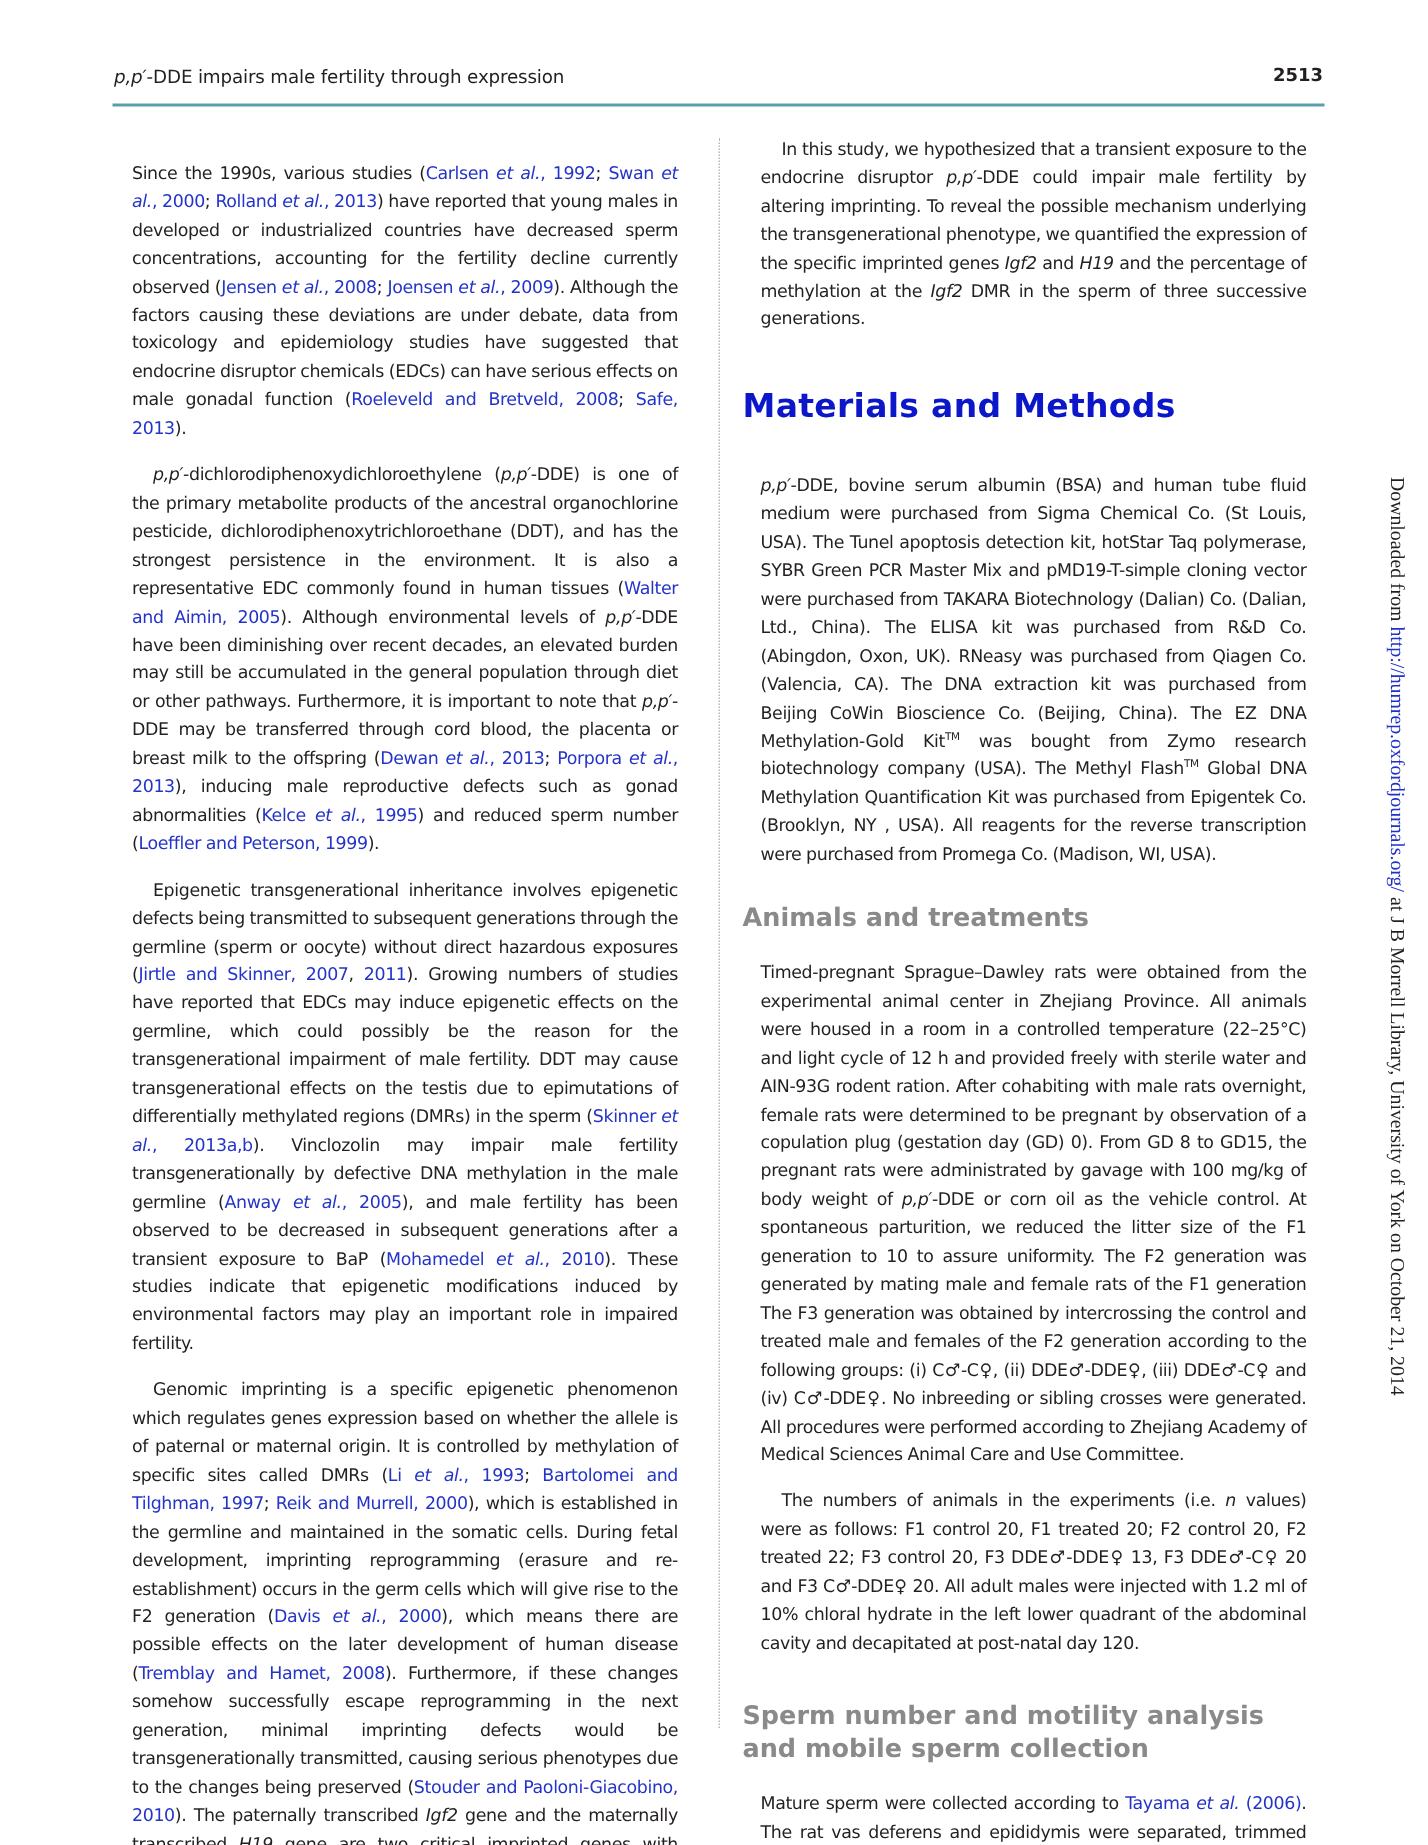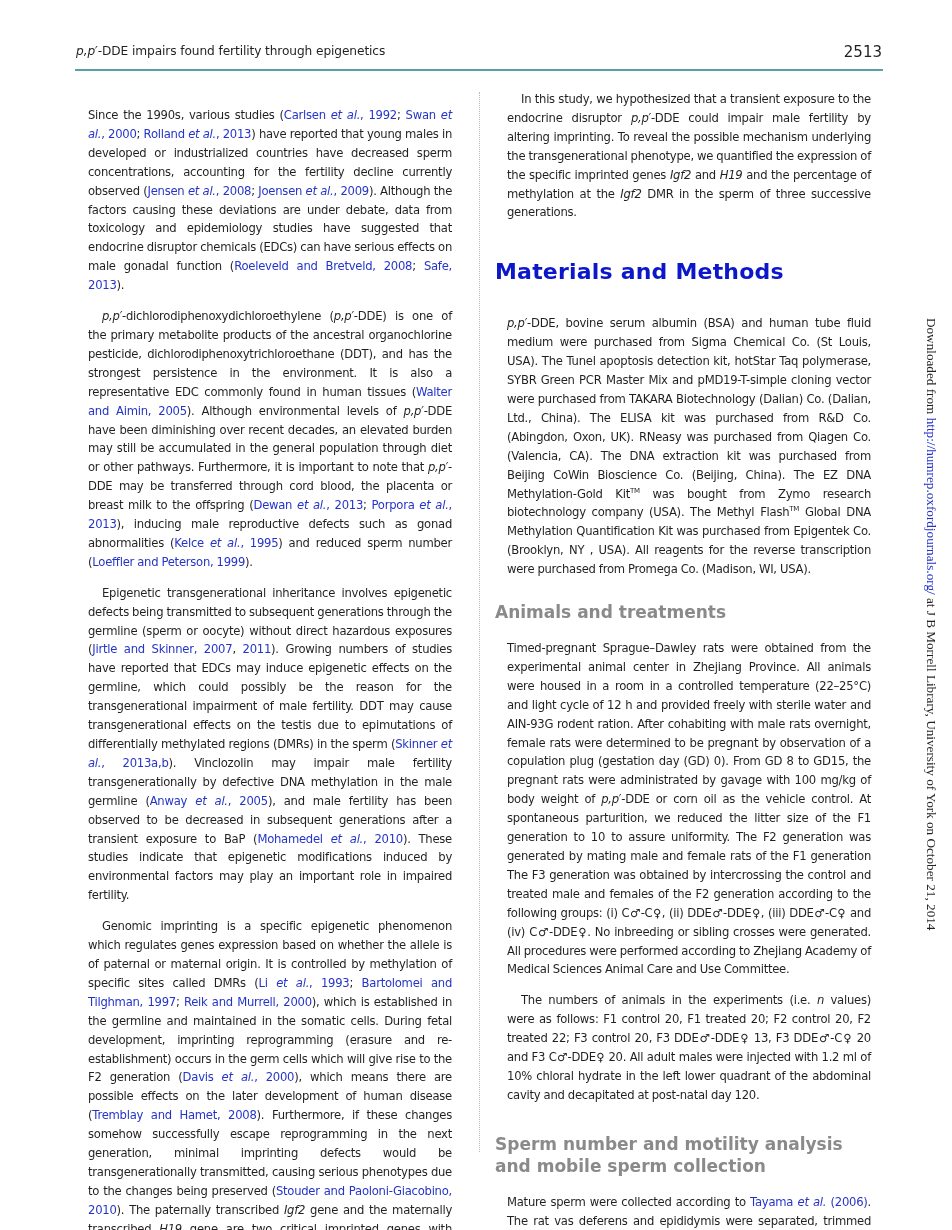--- a/index.html
+++ b/index.html
@@ -1,19 +1,19 @@
 <!DOCTYPE html>
 <html><head>
 <meta charset="utf-8">
 <style>
   html, body { margin: 0; padding: 0; background: #ffffff; }
   body { width: 952px; height: 1230px; position: relative; overflow: hidden;
          font-family: "DejaVu Sans", sans-serif; color: #231f20; }
   .running-head { position: absolute; left: 76px; top: 44px; font-size: 12.2px; color: #231f20; letter-spacing: -0.1px; }
-  .page-number { position: absolute; right: 70px; top: 43px; font-size: 15px; font-weight: normal; color: #231f20; }
+  .page-number { position: absolute; right: 70px; top: 43px; font-size: 12px; font-weight: bold; color: #231f20; }
   .head-rule { position: absolute; left: 75px; top: 69px; width: 808px; height: 2px; background: #5a9eaa; }
   .col-sep { position: absolute; left: 479px; top: 92px; height: 1060px; width: 0; border-left: 1px dotted #b8b8b8; }
   .column { position: absolute; top: 86px; width: 388px; }
   .col-left { left: 76px; }
   .col-right { left: 495px; }
   h2.section { margin: 0; font-size: 22px; font-weight: bold; color: #0b17c8; letter-spacing: 0.2px; line-height: 32px; }
   h3.subsection { margin: 0; font-size: 17px; font-weight: bold; color: #8a8a8a; line-height: 22px; }
   p.body { margin: 12px; font-size: 11.6px; line-height: 18.9px; text-align: justify; letter-spacing: -0.25px; word-spacing: -0.3px; }
   p.indent { text-indent: 14px; }
   .cite { color: #2434c8; cursor: pointer; }
@@ -24,21 +24,21 @@
   .gap-sub { height: 10px; }
   .gap-h3 { height: 4px; }
   .side-note { position: absolute; left: 923px; top: 318px; width: 16px; height: 600px; }
   .side-note .rot { position: absolute; left: 0; top: 0; transform-origin: 0 0; transform: translate(16px, 0) rotate(90deg);
                     white-space: nowrap; font-family: "Liberation Serif", "DejaVu Serif", serif; font-size: 13.2px; color: #231f20; }
   .side-note a { color: #2030c8; text-decoration: none; }
 </style>
 </head>
 <body>
 
-<div class="running-head"><span class="it">p,p′</span><span>-DDE impairs found fertility through epigenetics</span></div>
+<div class="running-head"><span class="it">p,p′</span><span>-DDE impairs male fertility through expression</span></div>
 <div class="page-number">2513</div>
 <div class="head-rule"></div>
 
 <div class="col-sep"></div>
 
 <div class="column col-left">
   <div class="gap-intro"></div>
   <div>
     <p class="body"><span>Since the 1990s, various studies (</span><span class="cite">Carlsen </span><span class="cite it">et al.</span><span class="cite">, 1992</span><span>; </span><span class="cite">Swan </span><span class="cite it">et al.</span><span class="cite">, 2000</span><span>; </span><span class="cite">Rolland </span><span class="cite it">et al.</span><span class="cite">, 2013</span><span>) have reported that young males in developed or industrialized countries have decreased sperm concentrations, accounting for the fertility decline currently observed (</span><span class="cite">Jensen </span><span class="cite it">et al.</span><span class="cite">, 2008</span><span>; </span><span class="cite">Joensen </span><span class="cite it">et al.</span><span class="cite">, 2009</span><span>). Although the factors causing these deviations are under debate, data from toxicology and epidemiology studies have suggested that endocrine disruptor chemicals (EDCs) can have serious effects on male gonadal function (</span><span class="cite">Roeleveld and Bretveld, 2008</span><span>; </span><span class="cite">Safe, 2013</span><span>).</span></p>
     <p class="body indent"><span class="it">p,p′</span><span>-dichlorodiphenoxydichloroethylene (</span><span class="it">p,p′</span><span>-DDE) is one of the primary metabolite products of the ancestral organochlorine pesticide, dichlorodiphenoxytrichloroethane (DDT), and has the strongest persistence in the environment. It is also a representative EDC commonly found in human tissues (</span><span class="cite">Walter and Aimin, 2005</span><span>). Although environmental levels of </span><span class="it">p,p′</span><span>-DDE have been diminishing over recent decades, an elevated burden may still be accumulated in the general population through diet or other pathways. Furthermore, it is important to note that </span><span class="it">p,p′</span><span>-DDE may be transferred through cord blood, the placenta or breast milk to the offspring (</span><span class="cite">Dewan </span><span class="cite it">et al.</span><span class="cite">, 2013</span><span>; </span><span class="cite">Porpora </span><span class="cite it">et al.</span><span class="cite">, 2013</span><span>), inducing male reproductive defects such as gonad abnormalities (</span><span class="cite">Kelce </span><span class="cite it">et al.</span><span class="cite">, 1995</span><span>) and reduced sperm number (</span><span class="cite">Loeffler and Peterson, 1999</span><span>).</span></p>

